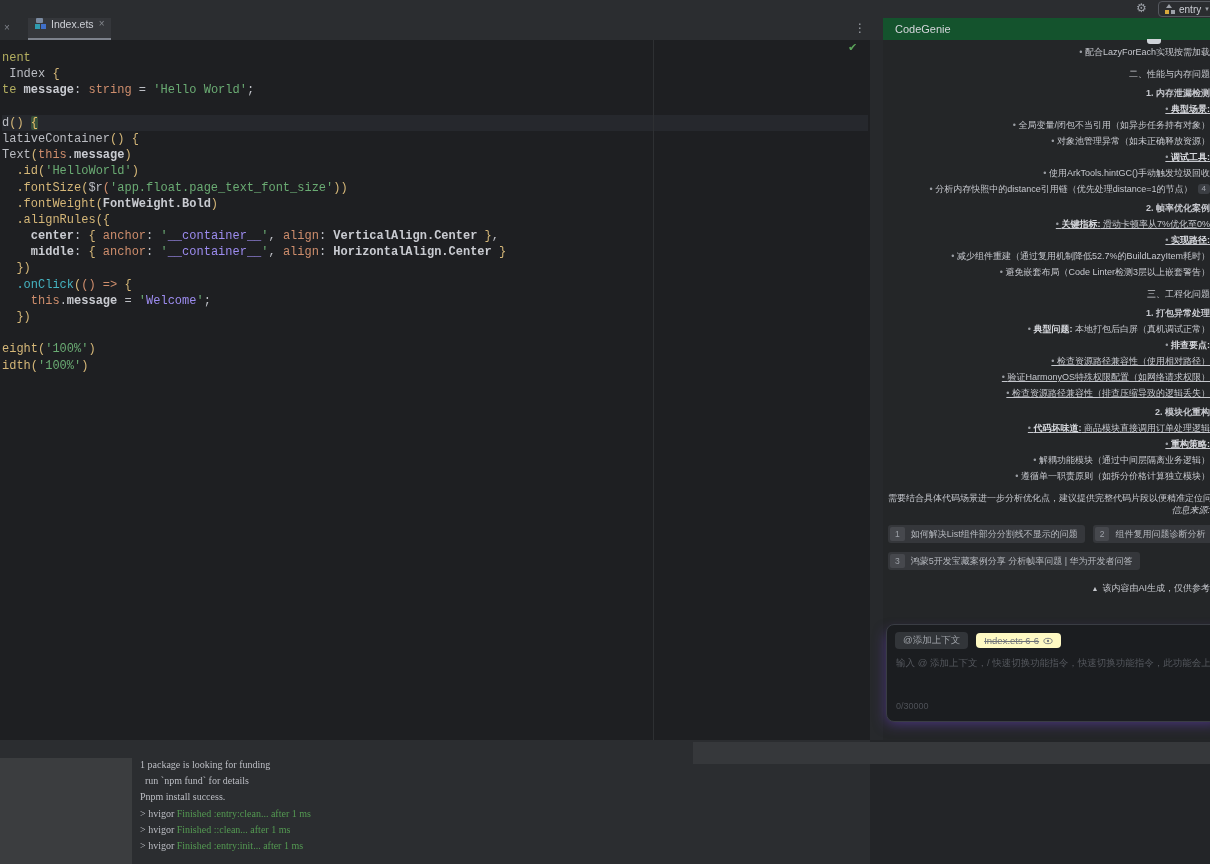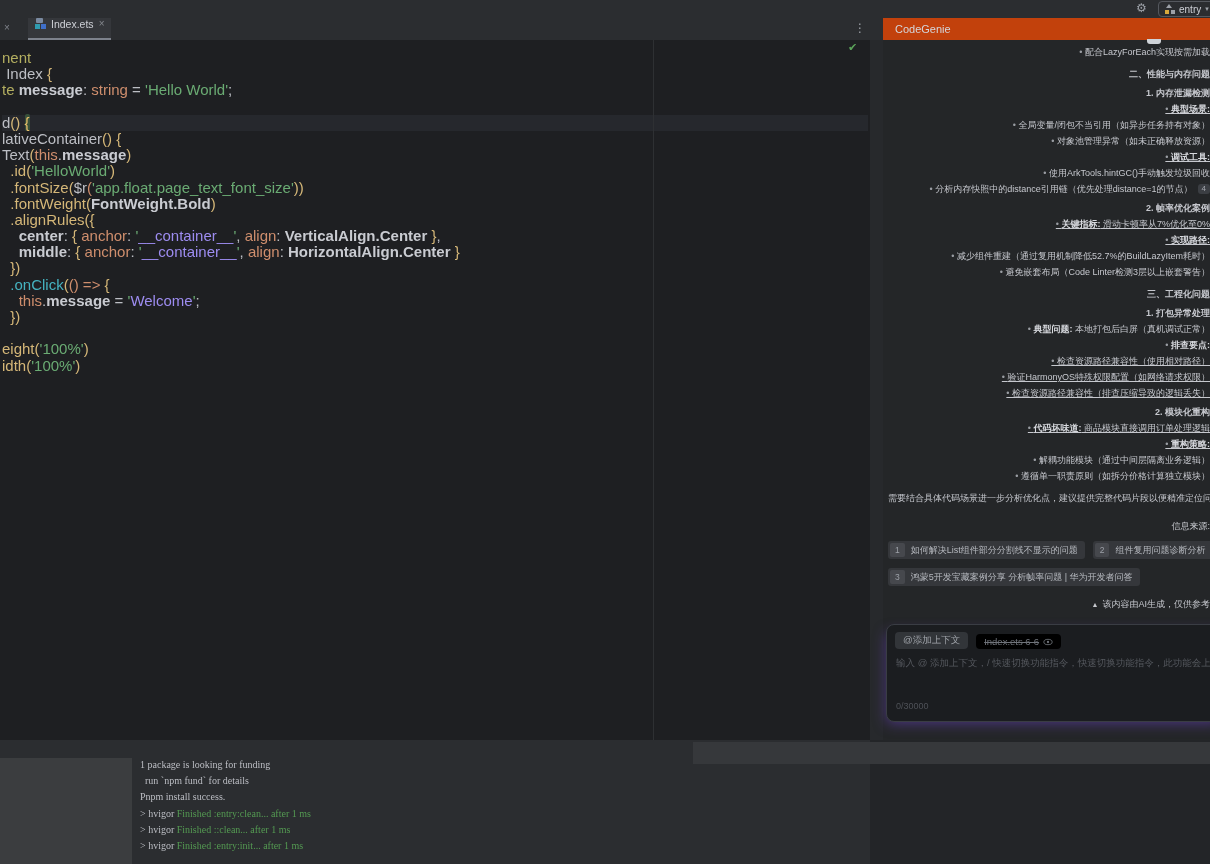--- a/index.html
+++ b/index.html
@@ -32,60 +32,60 @@
   .fileicon .a{left:1px;top:0;width:7px;height:5px;background:#7a8aa0;border-radius:1px;}
   .fileicon .b{left:0;bottom:0;width:5px;height:5px;background:#2f9bb0;}
   .fileicon .c{left:6px;bottom:0;width:5px;height:5px;background:#3f6fc9;}
   .more-dots{left:854px;top:21px;color:#9da1a8;font-size:12px;letter-spacing:0;}
 
   
   .editor{left:0;top:40px;width:870px;height:700px;background:#1e1f22;overflow:hidden;}
   .guide{left:653px;top:40px;width:1px;height:700px;background:#2e3033;}
   .gutter-strip{left:870px;top:40px;width:13px;height:700px;background:#27292c;}
   .check{left:848px;top:41px;color:#5ba35a;font-size:11px;}
-  .code{position:absolute;left:2px;top:10px;font-family:Liberation Sans, sans-serif;
-        font-size:15px;line-height:16.2px;white-space:pre;}
+  .code{position:absolute;left:2px;top:10px;font-family:Liberation Mono, monospace;
+        font-size:12px;line-height:16.2px;white-space:pre;}
   .code-line{height:16.2px;width:866px;}
   .code-line.cur{background:#26282d;}
   .tok-def{color:#bcbec4}.tok-ann{color:#b3ae60}.tok-kw{color:#cf8e6d}
   .tok-str{color:#6aab73}.tok-mth{color:#d5b778}.tok-viol{color:#9d8cf0}
   .tok-teal{color:#45b3c0}
   .tok-bold{color:#c9cbd1;font-weight:bold}
   .tok-hlb{color:#e8bf6a;background:#37503a;border-radius:2px;}
 
   
   .cg{left:883px;top:18px;width:327px;height:722px;background:#242628;overflow:hidden;}
-  .cg-header{left:883px;top:18px;width:327px;height:22px;background:#c2410c;display:flex;align-items:center;}
+  .cg-header{left:883px;top:18px;width:327px;height:22px;background:#14532d;display:flex;align-items:center;}
   .cg-title{font-size:11px;color:#d4d6db;padding-left:12px;}
   .cg-pill{left:1147px;top:39px;width:14px;height:5px;background:#cfd3d8;border-radius:0 0 3px 3px;}
   .cg-content{left:888px;top:42px;width:322px;overflow:hidden;}
   .cg-content > div{white-space:nowrap;font-size:9px;line-height:12px;color:#c6c8ce;text-align:right;}
-  .cg-h2{font-weight:bold;color:#d7d9de;margin-top:10px;margin-left:37px;}
+  .cg-h2{font-weight:normal;color:#d7d9de;margin-top:10px;margin-left:37px;}
   .cg-h3{font-weight:bold;color:#d7d9de;margin-top:7px;}
   .cg-b1{margin-top:4px;padding-left:7px;text-decoration:underline;}
   .cg-b2{margin-top:4px;padding-left:17px;}
   .cg-b1:before,.cg-b2:before{content:"• ";color:#9a9da3;}
   .cg-para{margin-top:10px;color:#c6c8ce;}
   .cg-content b{color:#d7d9de;font-weight:bold;}
   .cg-badge{display:inline-block;background:#3b3e43;color:#a3a6ad;border-radius:3px;
             padding:0 4px;font-size:8px;line-height:10px;margin-left:5px;vertical-align:1px;}
-  .cg-src-label{margin-top:16px;color:#8b8e94;}
+  .cg-src-label{color:#8b8e94;font-style:italic;}
   .chip-row{display:flex;gap:8px;margin-top:9px;white-space:nowrap;}
   .chip{display:flex;align-items:center;background:#35373b;border-radius:3px;padding:2px 7px 2px 2px;
         font-size:9px;color:#b6b9bf;flex:0 0 auto;cursor:pointer;}
   .chip .num{background:#46484d;color:#9da1a8;border-radius:2px;padding:1px 5px;margin-right:6px;font-size:8.5px;}
   .cg-warn{margin-top:12px;color:#63666c;font-size:8.5px;}
   .cg-warn .tri{font-size:7px;margin-right:4px;}
 
   
   .cg-input{left:886px;top:624px;width:340px;height:98px;background:#1b1d20;border:1px solid #3a3d44;
             border-radius:8px;box-sizing:border-box;box-shadow:-3px 5px 14px -4px rgba(122,72,230,0.5);}
-  .cg-input .chips{position:absolute;left:8px;top:7px;display:flex;gap:8px;align-items:flex-end;}
+  .cg-input .chips{position:absolute;left:8px;top:7px;display:flex;gap:8px;align-items:center;}
   .ctx-chip{background:#323539;color:#9fa3a9;border-radius:4px;padding:2px 8px;font-size:9.5px;}
-  .file-chip{background:#000000;color:#6f737a;border-radius:4px;padding:2px 8px;font-size:9.5px;
+  .file-chip{background:#fef9c3;color:#6f737a;border-radius:4px;padding:2px 8px;font-size:9.5px;
              text-decoration:line-through;display:flex;align-items:center;gap:4px;}
   .eye{width:10px;height:10px;}
   .cg-ph{position:absolute;left:9px;top:32px;font-size:9.5px;color:#55585e;white-space:nowrap;}
   .cg-count{position:absolute;left:9px;bottom:10px;font-size:9px;color:#4e5157;}
   .cg-footer{left:1032px;top:752px;font-size:9px;color:#5c5f65;white-space:nowrap;width:178px;overflow:hidden;}
 
   
   .bottom{left:0;top:740px;width:1210px;height:124px;background:#2b2d30;}
   .bot-right{left:870px;top:740px;width:340px;height:124px;background:#232528;}
   .bot-band{left:693px;top:742px;width:517px;height:22px;background:#36383b;}

